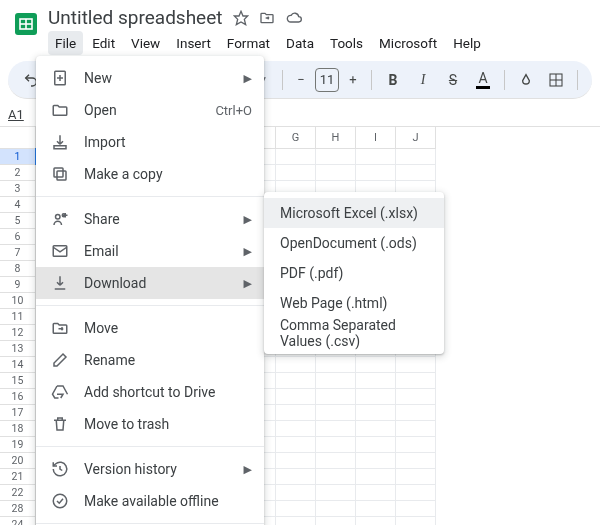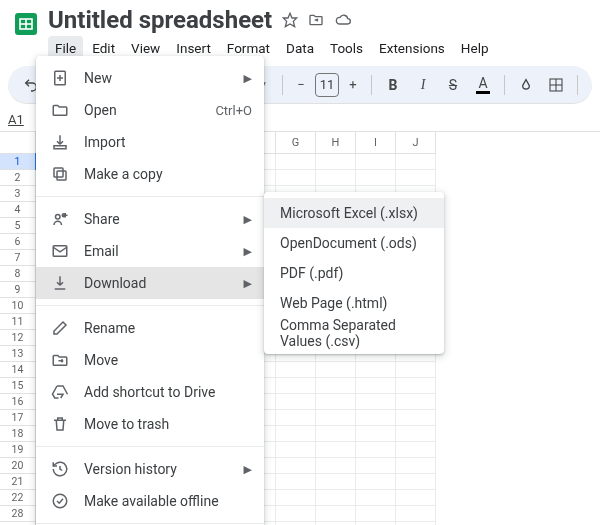--- a/index.html
+++ b/index.html
@@ -1,21 +1,21 @@
 <!DOCTYPE html>
 <html><head>
 <meta charset="utf-8">
 <style>
   * { margin: 0; padding: 0; box-sizing: border-box; }
   body { font-family: "Google Sans", Roboto, Arial, sans-serif; font-size: 13px; color: #3c4043; background: #fff; width: 600px; height: 525px; overflow: hidden; position: relative; }
   .header { display: flex; align-items: flex-start; padding: 6px 8px 0 8px; }
   .logo { width: 28px; height: 28px; margin: 4px 8px 0 4px; display:flex; align-items:center; justify-content:center; }
   .title-area { display: flex; flex-direction: column; }
   .title-row { display: flex; align-items: center; gap: 10px; }
-  .doc-title { font-size: 24px; color: #3c4043; font-weight: bold; }
+  .doc-title { font-size: 19px; color: #3c4043; }
   .title-icons { display: flex; gap: 10px; color: #5f6368; }
   .menubar { display: flex; gap: 2px; margin-top: 2px; }
   .menubar span { padding: 4px 7px; border-radius: 4px; cursor: pointer; color:#202124; font-size: 13.5px;}
   .menubar span.active { background: #e8ebee; }
   .toolbar { display:flex; align-items:center; gap:4px; padding: 6px 10px; border-bottom: 1px solid #e0e0e0; background:#edf2fa; border-radius: 24px; margin: 6px 8px 4px 8px; height:38px;}
   .tool-btn { min-width: 26px; height: 26px; display:flex; align-items:center; justify-content:center; color:#444746; border-radius:4px; cursor:pointer; font-size:14px;}
   .tool-sep { width:1px; height:20px; background:#c7c7c7; margin:0 4px;}
   .font-box { display:flex; align-items:center; gap:6px; padding: 0 6px;}
   .font-name { font-size:13.5px; }
   .size-box { display:flex; align-items:center; border:1px solid #747775; border-radius:4px; height:24px; }
@@ -85,21 +85,21 @@
       </div>
     </div>
     <div class="menubar">
       <span class="active">File</span>
       <span>Edit</span>
       <span>View</span>
       <span>Insert</span>
       <span>Format</span>
       <span>Data</span>
       <span>Tools</span>
-      <span>Extensions</span>
+      <span>Microsoft</span>
       <span>Help</span>
     </div>
   </div>
 </div>
 
 <div class="toolbar">
   <div class="tool-btn">
       <svg width="16" height="16" viewBox="0 0 24 24" fill="none" stroke="#444746" stroke-width="2">
         <path d="M9 14 4 9l5-5"></path>
         <path d="M4 9h10a6 6 0 0 1 0 12h-2"></path>
@@ -549,33 +549,33 @@
           <line x1="5" y1="20" x2="19" y2="20"></line>
         </svg>
       </span>
     <span class="mi-label">Download</span>
     <span class="mi-arrow">▶</span>
   </div>
   <div class="menu-sep"></div>
   <div class="menu-item">
     <span class="mi-icon">
         <svg width="18" height="18" viewBox="0 0 24 24" fill="none" stroke="#5f6368" stroke-width="2">
-          <path d="M4 20h4L20 8l-4-4L4 16z"></path>
-        </svg>
-      </span>
-    <span class="mi-label">Rename</span>
-  </div>
-  <div class="menu-item">
-    <span class="mi-icon">
-        <svg width="18" height="18" viewBox="0 0 24 24" fill="none" stroke="#5f6368" stroke-width="2">
           <path d="M3 7a1 1 0 0 1 1-1h5l2 2h9a1 1 0 0 1 1 1v9a1 1 0 0 1-1 1H4a1 1 0 0 1-1-1z"></path>
           <path d="M10 13h6m0 0-2-2m2 2-2 2"></path>
         </svg>
       </span>
     <span class="mi-label">Move</span>
+  </div>
+  <div class="menu-item">
+    <span class="mi-icon">
+        <svg width="18" height="18" viewBox="0 0 24 24" fill="none" stroke="#5f6368" stroke-width="2">
+          <path d="M4 20h4L20 8l-4-4L4 16z"></path>
+        </svg>
+      </span>
+    <span class="mi-label">Rename</span>
   </div>
   <div class="menu-item">
     <span class="mi-icon">
         <svg width="18" height="18" viewBox="0 0 24 24" fill="none" stroke="#5f6368" stroke-width="2">
           <path d="M8 4 2 15l3 5h5"></path>
           <path d="M8 4h8l6 11"></path>
           <path d="m13 20 3-5H8"></path>
         </svg>
       </span>
     <span class="mi-label">Add shortcut to Drive</span>

